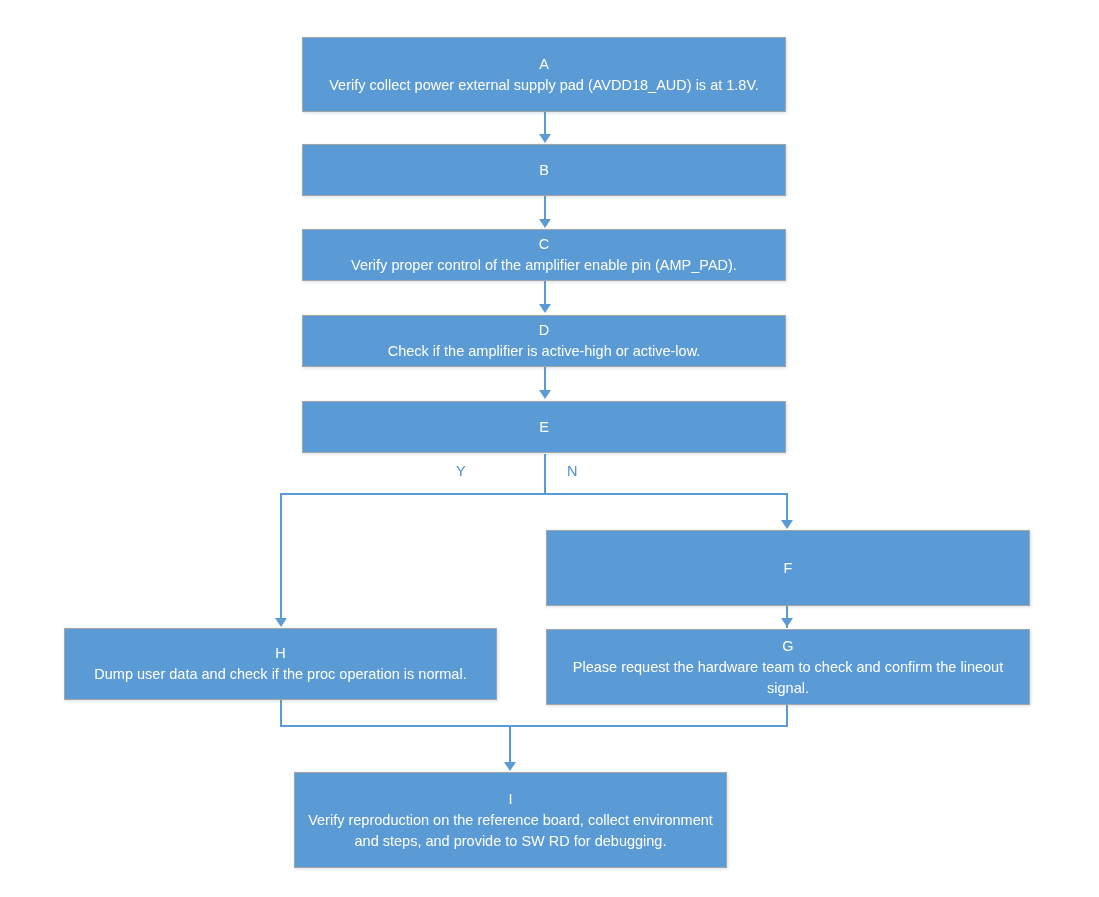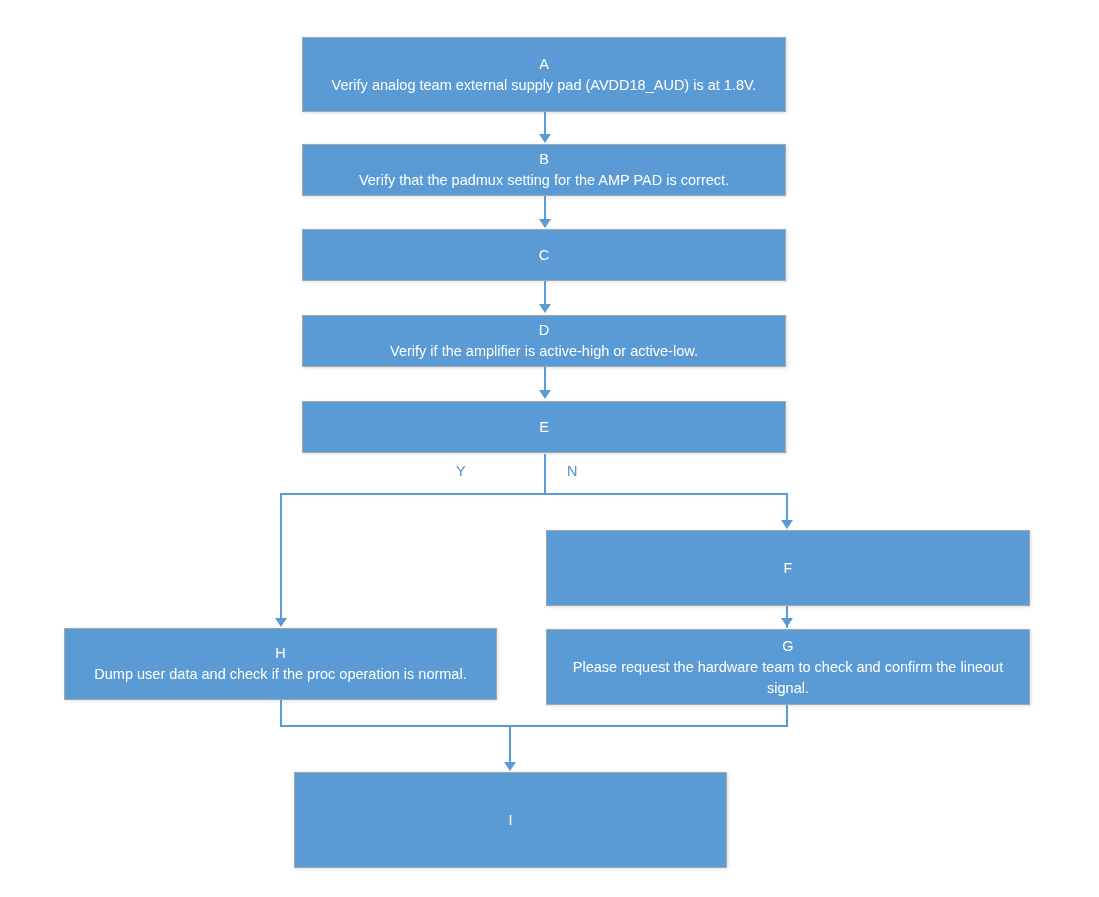--- a/index.html
+++ b/index.html
@@ -100,35 +100,35 @@
   <div class="arrow-down" style="left:781px; top:618px;"></div>
 
   <div class="conn v" style="left:280px; top:700px; height:26px;"></div>
   <div class="conn v" style="left:786px; top:705px; height:21px;"></div>
   <div class="conn h" style="left:280px; top:725px; width:508px;"></div>
   <div class="conn v" style="left:509px; top:725px; height:38px;"></div>
   <div class="arrow-down" style="left:504px; top:762px;"></div>
 
   <div class="node" style="left:302px; top:37px; width:484px; height:75px;">
     <span class="node-id">A</span>
-    <span class="node-text">Verify analog team external supply pad (AVDD18_AUD) is at 1.8V.</span>
+    <span class="node-text">Verify collect power external supply pad (AVDD18_AUD) is at 1.8V.</span>
   </div>
 
   <div class="node" style="left:302px; top:144px; width:484px; height:52px;">
     <span class="node-id">B</span>
-    <span class="node-text">Verify that the padmux setting for the AMP PAD is correct.</span>
   </div>
 
   <div class="node" style="left:302px; top:229px; width:484px; height:52px;">
     <span class="node-id">C</span>
+    <span class="node-text">Verify proper control of the amplifier enable pin (AMP_PAD).</span>
   </div>
 
   <div class="node" style="left:302px; top:315px; width:484px; height:52px;">
     <span class="node-id">D</span>
-    <span class="node-text">Verify if the amplifier is active-high or active-low.</span>
+    <span class="node-text">Check if the amplifier is active-high or active-low.</span>
   </div>
 
   <div class="node" style="left:302px; top:401px; width:484px; height:52px;">
     <span class="node-id">E</span>
   </div>
 
   <div class="node" style="left:546px; top:530px; width:484px; height:76px;">
     <span class="node-id">F</span>
   </div>
 
@@ -137,18 +137,19 @@
     <span class="node-text">Please request the hardware team to check and confirm the lineout signal.</span>
   </div>
 
   <div class="node" style="left:64px; top:628px; width:433px; height:72px;">
     <span class="node-id">H</span>
     <span class="node-text">Dump user data and check if the proc operation is normal.</span>
   </div>
 
   <div class="node" style="left:294px; top:772px; width:433px; height:96px;">
     <span class="node-id">I</span>
+    <span class="node-text">Verify reproduction on the reference board, collect environment and steps, and provide to SW RD for debugging.</span>
   </div>
 
   <div class="edge-label" style="left:456px; top:462px;">Y</div>
   <div class="edge-label" style="left:567px; top:462px;">N</div>
 
 </div>
 
 </body></html>

